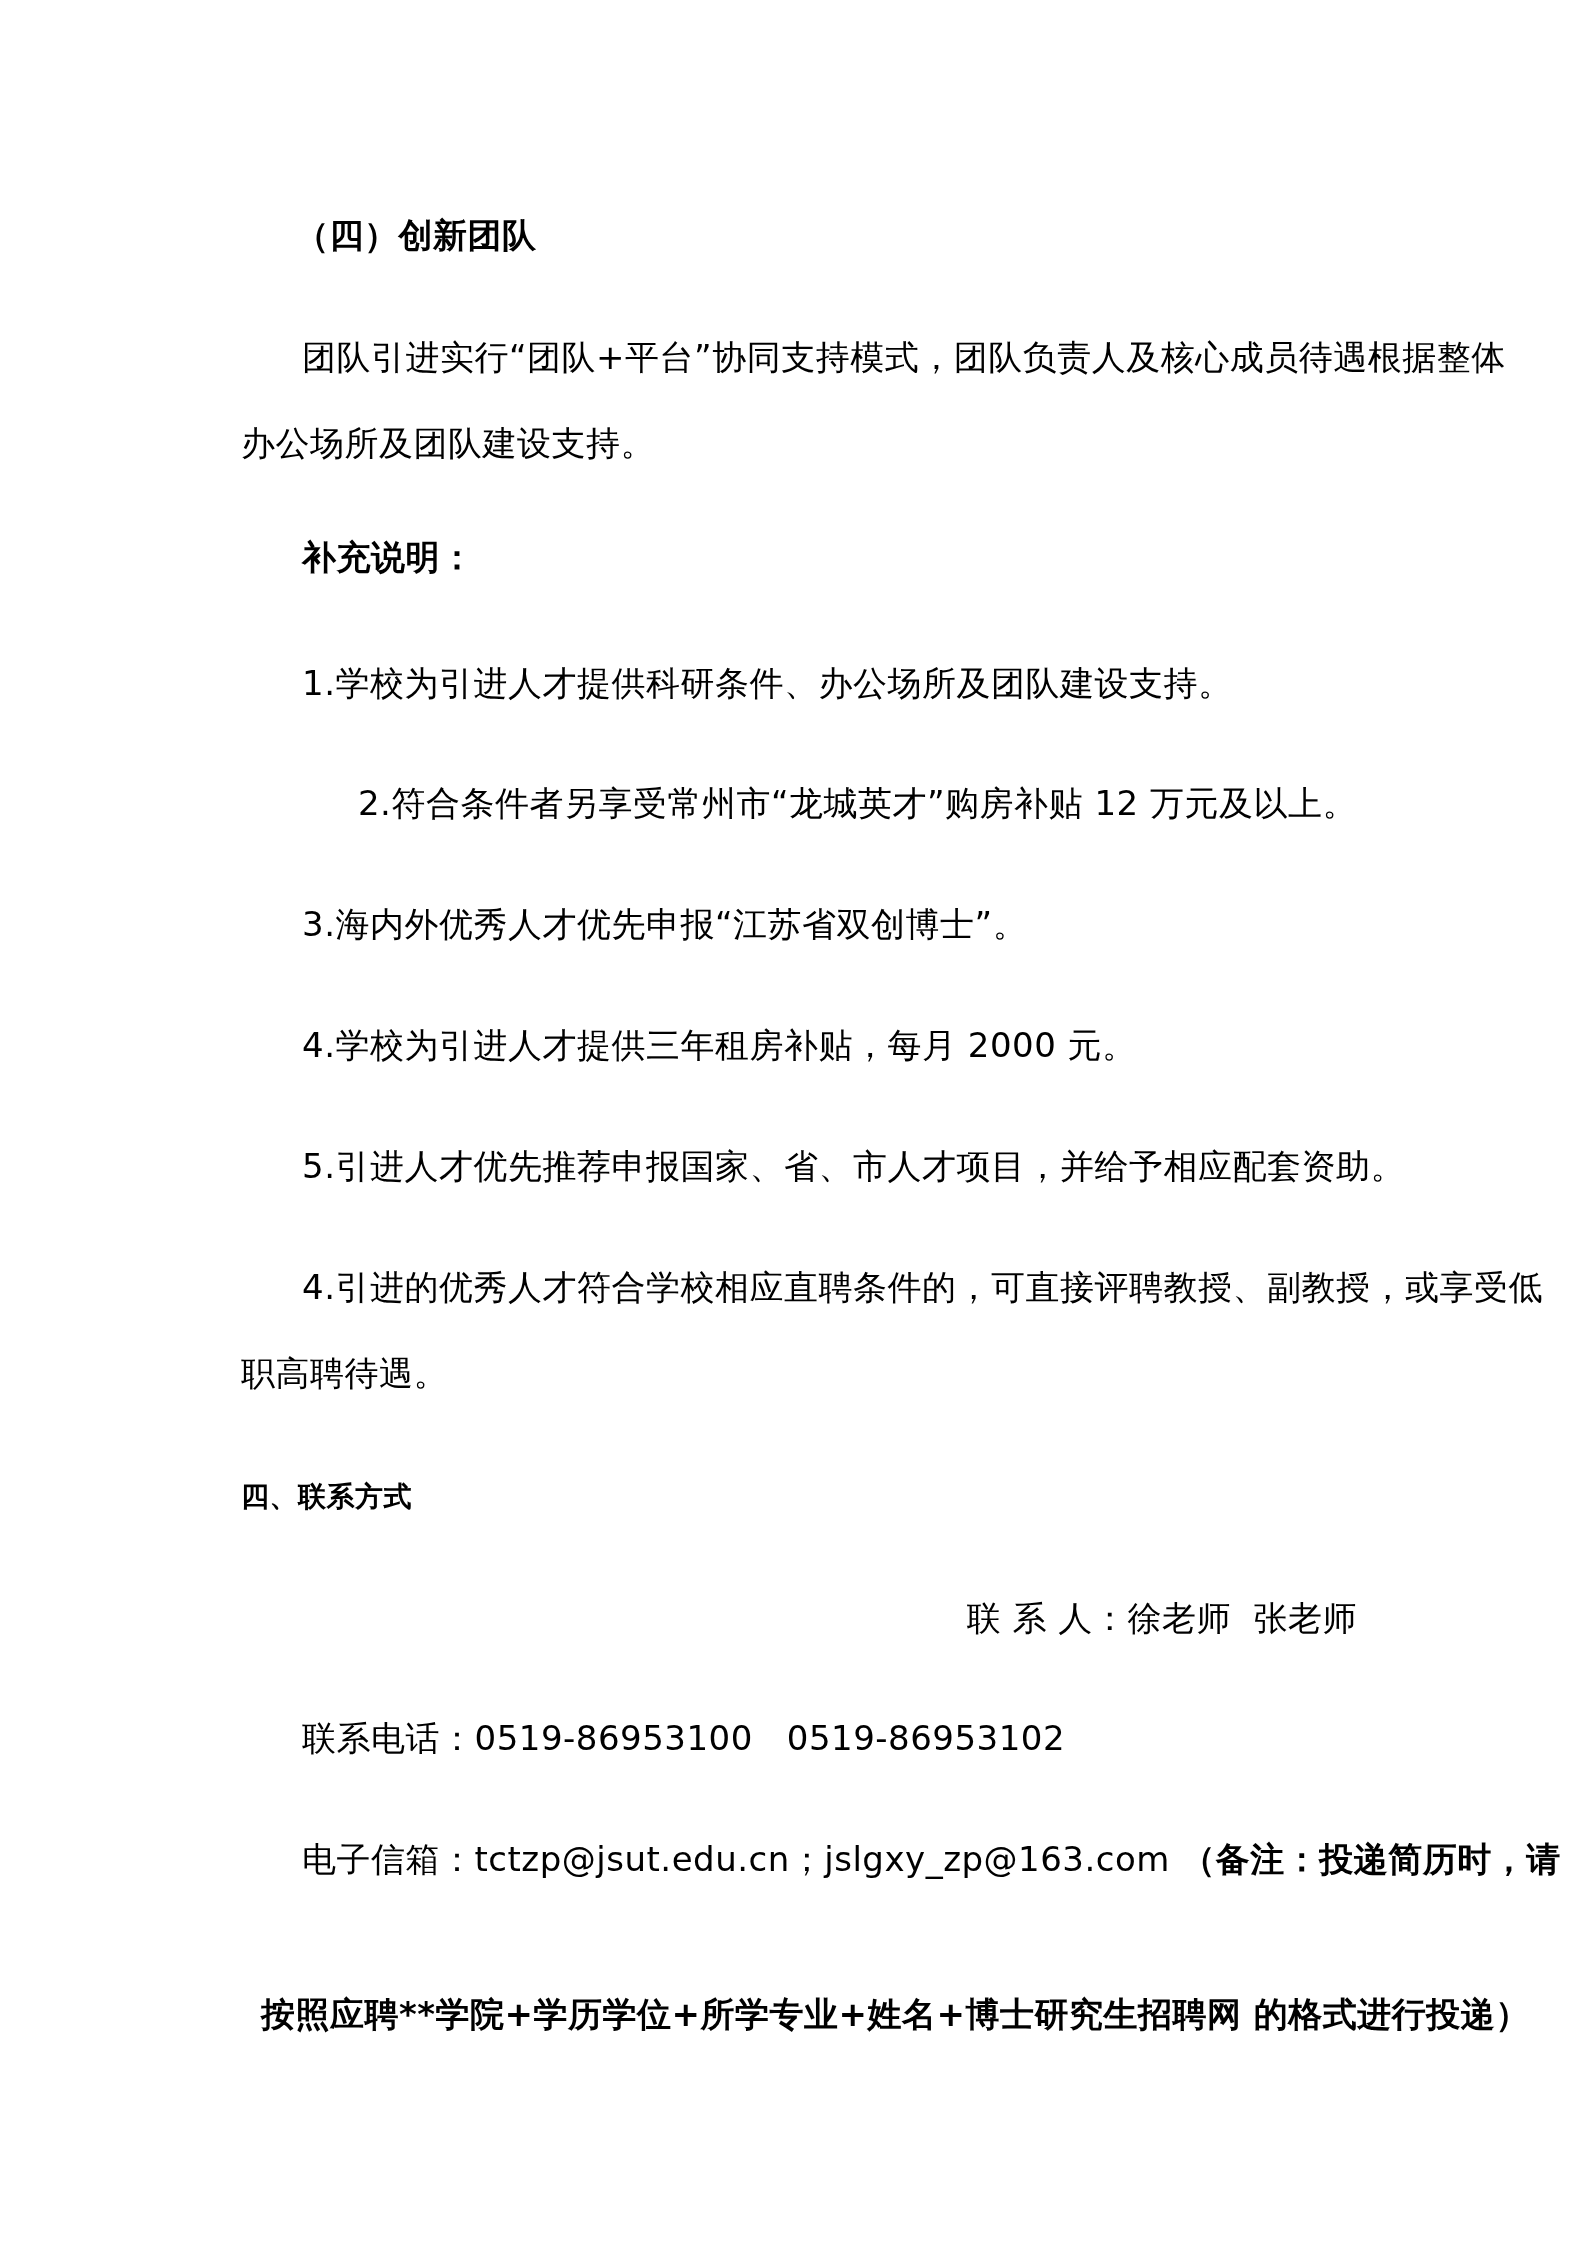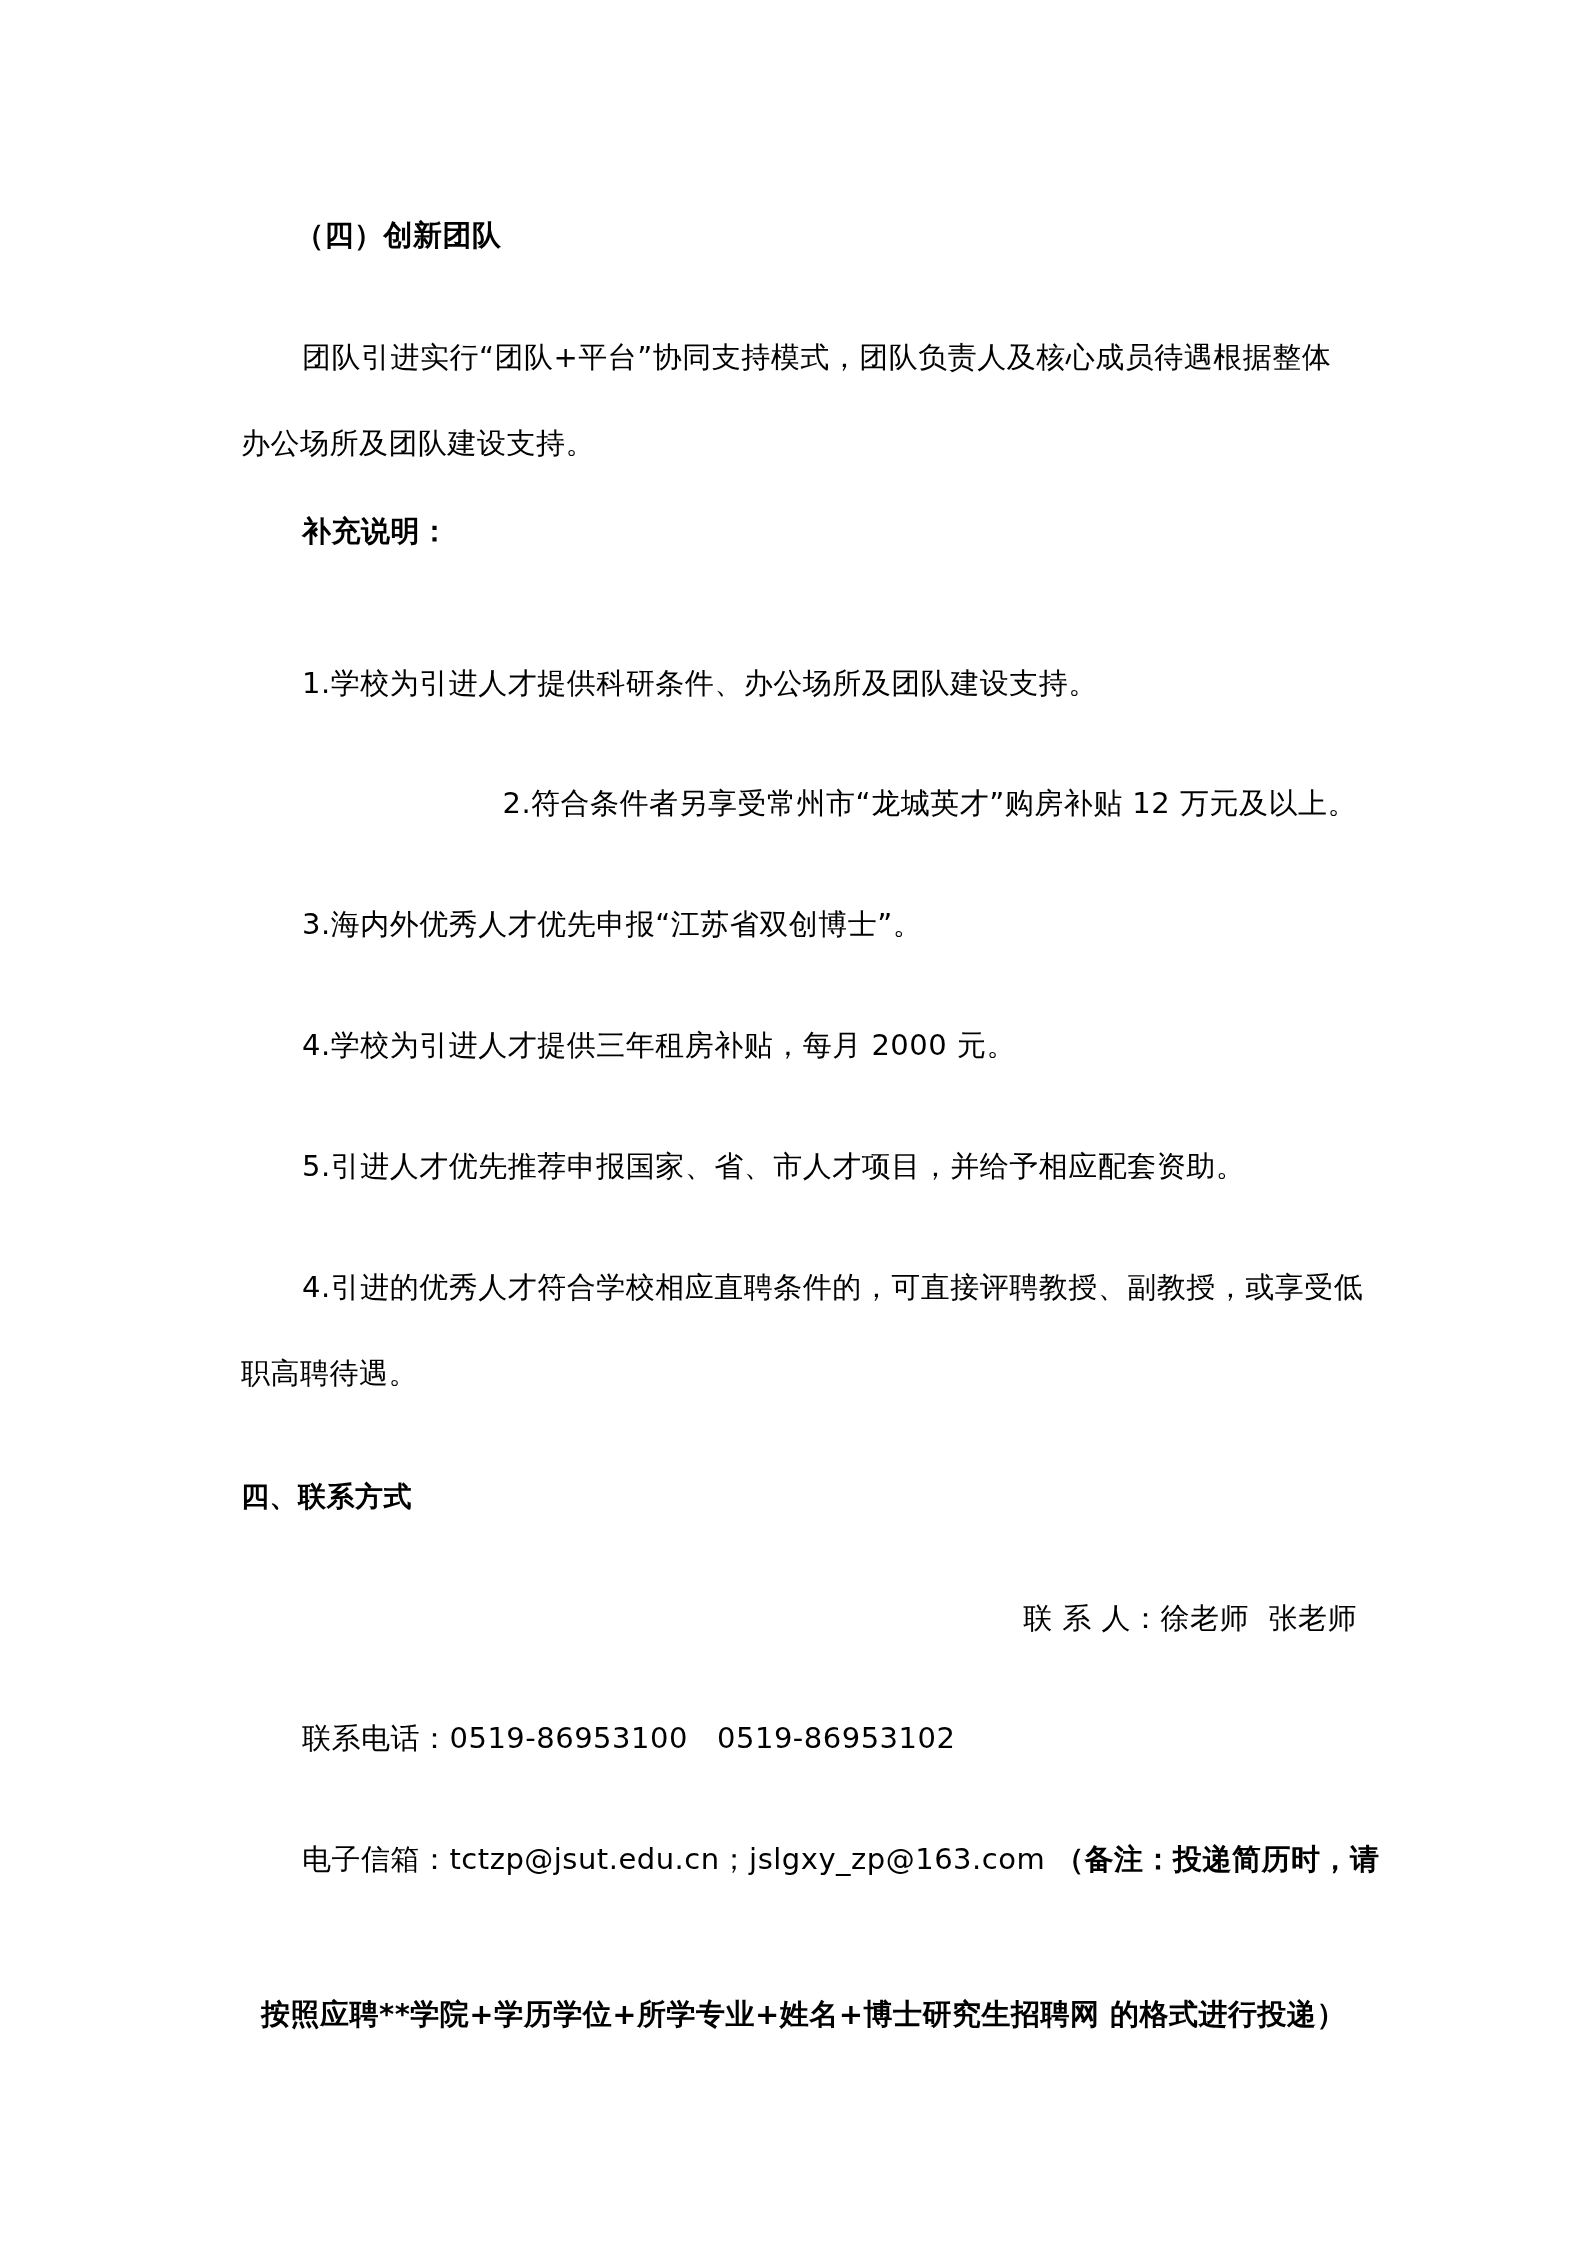--- a/index.html
+++ b/index.html
@@ -1,32 +1,32 @@
 <!DOCTYPE html>
 <html><head>
   <meta charset="utf-8">
   <style>
     html, body { margin: 0; padding: 0; background: #ffffff; }
     body { width: 1587px; height: 2245px; position: relative; overflow: hidden;
            font-family: "DejaVu Sans", "Liberation Sans", sans-serif; color: #000; }
-    .line { position: absolute; left: 241px; width: 1116px; font-size: 29px; line-height: 40px; white-space: nowrap; letter-spacing: 0.5px; }
+    .line { position: absolute; left: 241px; width: 1116px; font-size: 34px; line-height: 40px; white-space: nowrap; letter-spacing: 0.5px; }
     .indent { left: 302px; width: 1055px; }
     .bold { font-weight: bold; }
     .h1 { font-size: 28px; font-weight: bold; line-height: 48px; }
     .b { font-weight: bold; }
   </style>
 </head>
 <body>
 
 <div class="line indent bold" style="top:215px; left:295px;">（四）创新团队</div>
 
 <div class="line indent" style="top:337px;">团队引进实行“团队+平台”协同支持模式，团队负责人及核心成员待遇根据整体</div>
 <div class="line" style="top:423px;">办公场所及团队建设支持。</div>
 
-<div class="line indent bold" style="top:511px;font-family:Liberation Serif, serif;">补充说明：</div>
+<div class="line indent bold" style="top:537px;">补充说明：</div>
 
 <div class="line indent" style="top:663px;">1.学校为引进人才提供科研条件、办公场所及团队建设支持。</div>
 <div class="line indent" style="top:783px;text-align:right;">2.符合条件者另享受常州市“龙城英才”购房补贴 12 万元及以上。</div>
 <div class="line indent" style="top:904px;">3.海内外优秀人才优先申报“江苏省双创博士”。</div>
 <div class="line indent" style="top:1025px;">4.学校为引进人才提供三年租房补贴，每月 2000 元。</div>
 <div class="line indent" style="top:1146px;">5.引进人才优先推荐申报国家、省、市人才项目，并给予相应配套资助。</div>
 <div class="line indent" style="top:1267px;">4.引进的优秀人才符合学校相应直聘条件的，可直接评聘教授、副教授，或享受低</div>
 <div class="line" style="top:1353px;">职高聘待遇。</div>
 
 <div class="line h1" style="top:1473px;">四、联系方式</div>

